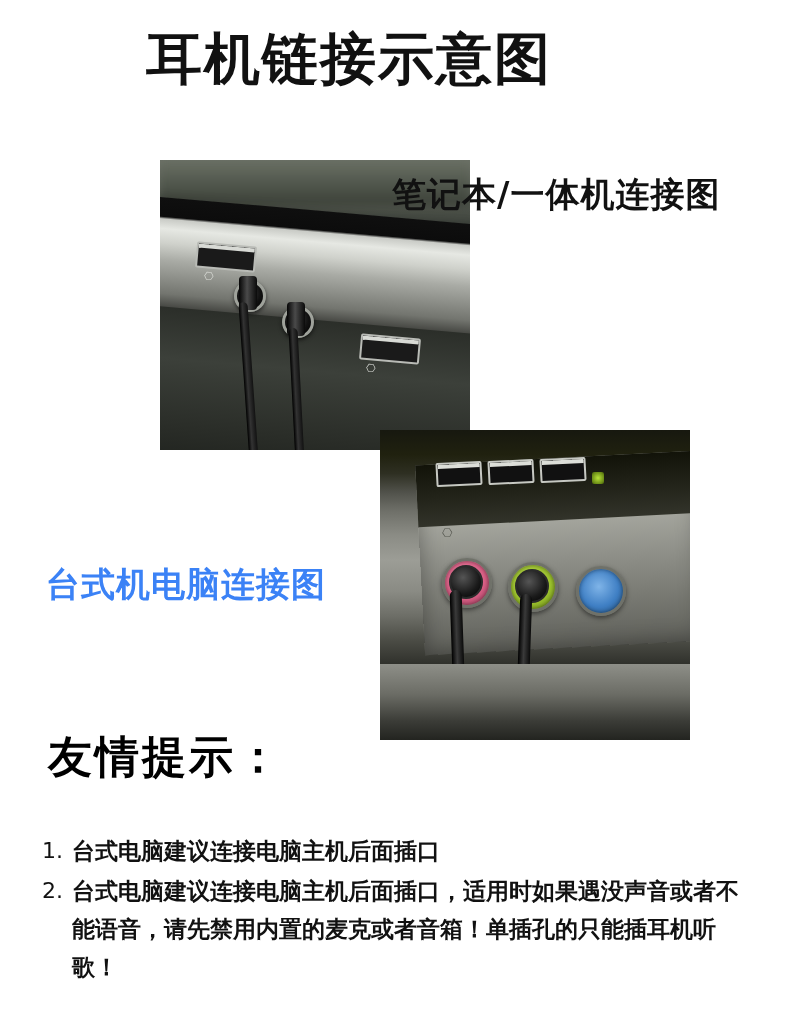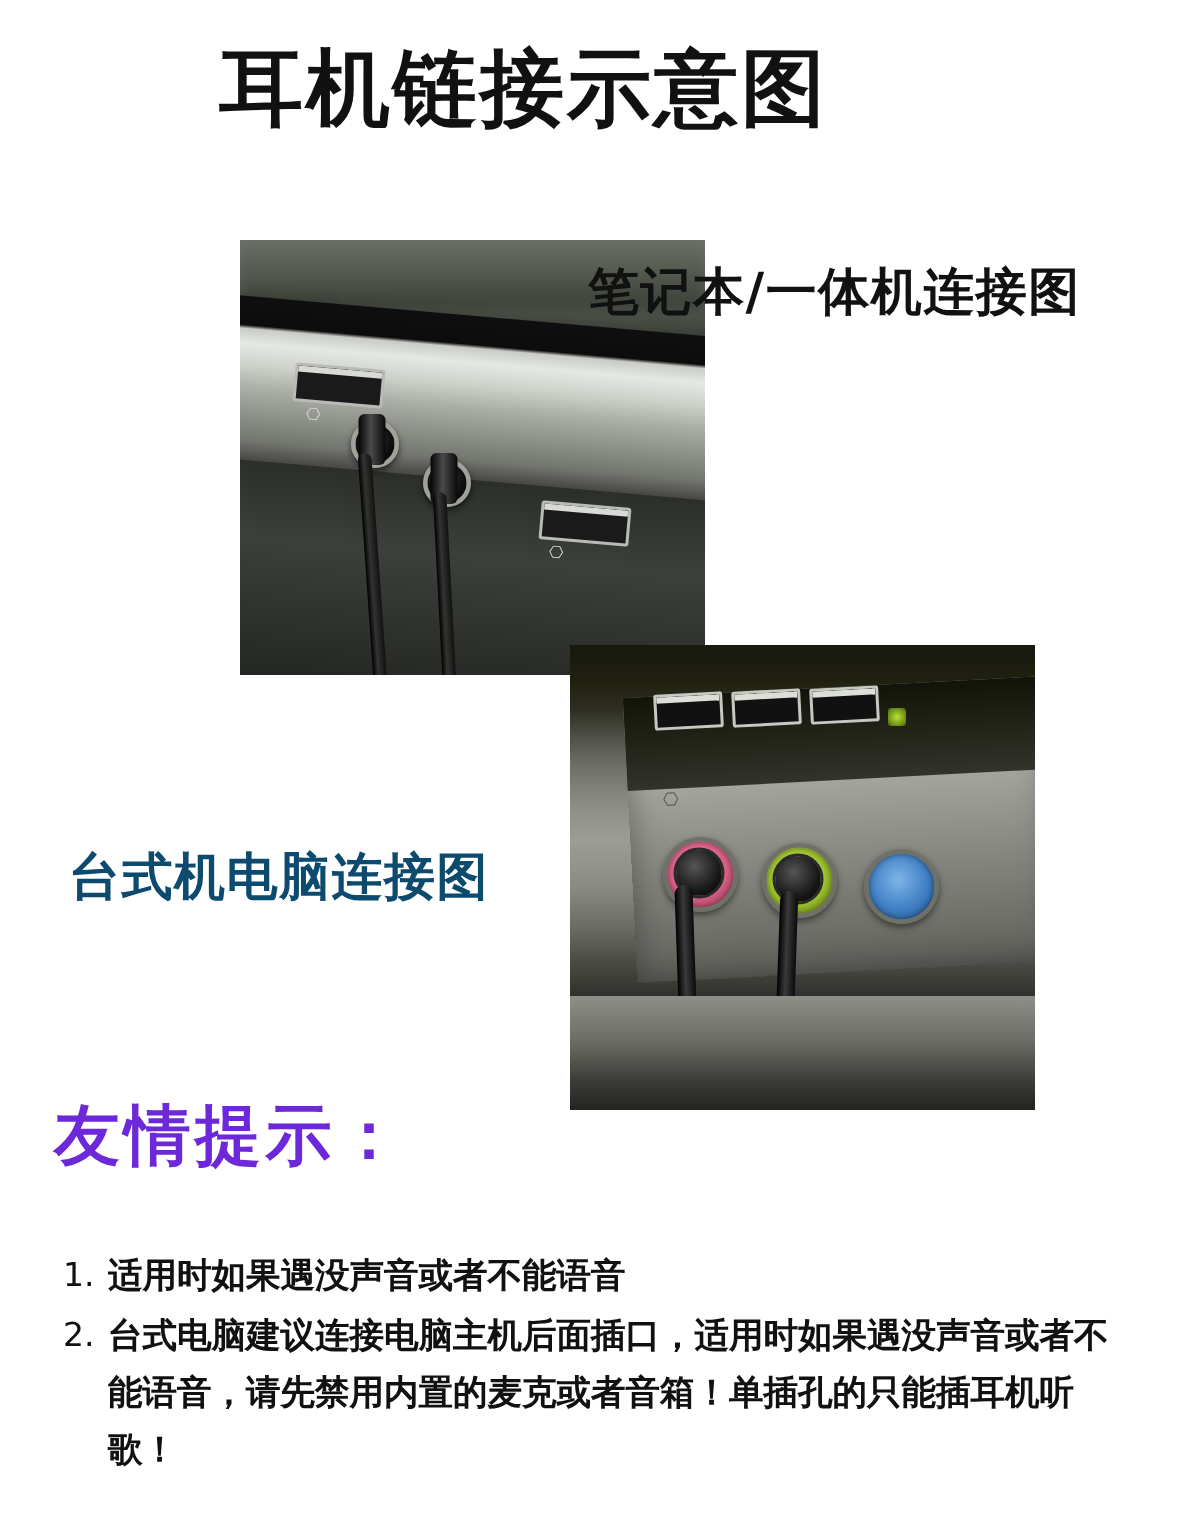--- a/index.html
+++ b/index.html
@@ -235,33 +235,33 @@
     background: linear-gradient(180deg,#8e8f88 0%, #6b6c65 40%, #3b3c37 75%, #232420 100%);
   }
 
   
   .label-desktop {
     position: absolute;
     left: 46px;
     top: 562px;
     font-size: 34px;
     font-weight: 700;
-    color: #0c4a6e;
+    color: #3b82f6;
     letter-spacing: 1px;
     white-space: nowrap;
   }
 
   
   .tips-heading {
     position: absolute;
-    left: 36px;
+    left: 48px;
     top: 728px;
     font-size: 44px;
     font-weight: 700;
-    color: #6d28d9;
+    color: #000000;
     letter-spacing: 3px;
   }
   .tips-list {
     position: absolute;
     left: 42px;
     top: 832px;
     width: 714px;
     font-size: 23px;
     line-height: 38px;
     color: #111;
@@ -330,19 +330,19 @@
   <div class="drive-bay"></div>
 </div>
 
 <div class="label-desktop">台式机电脑连接图</div>
 
 <div class="tips-heading">友情提示：</div>
 
 <div class="tips-list">
   <div class="tip-item">
     <span class="tip-num">1.</span>
-    <span class="tip-text">适用时如果遇没声音或者不能语音</span>
+    <span class="tip-text">台式电脑建议连接电脑主机后面插口</span>
   </div>
   <div class="tip-item">
     <span class="tip-num">2.</span>
     <span class="tip-text">台式电脑建议连接电脑主机后面插口，适用时如果遇没声音或者不能语音，请先禁用内置的麦克或者音箱！单插孔的只能插耳机听歌！</span>
   </div>
 </div>
 
 </body></html>

